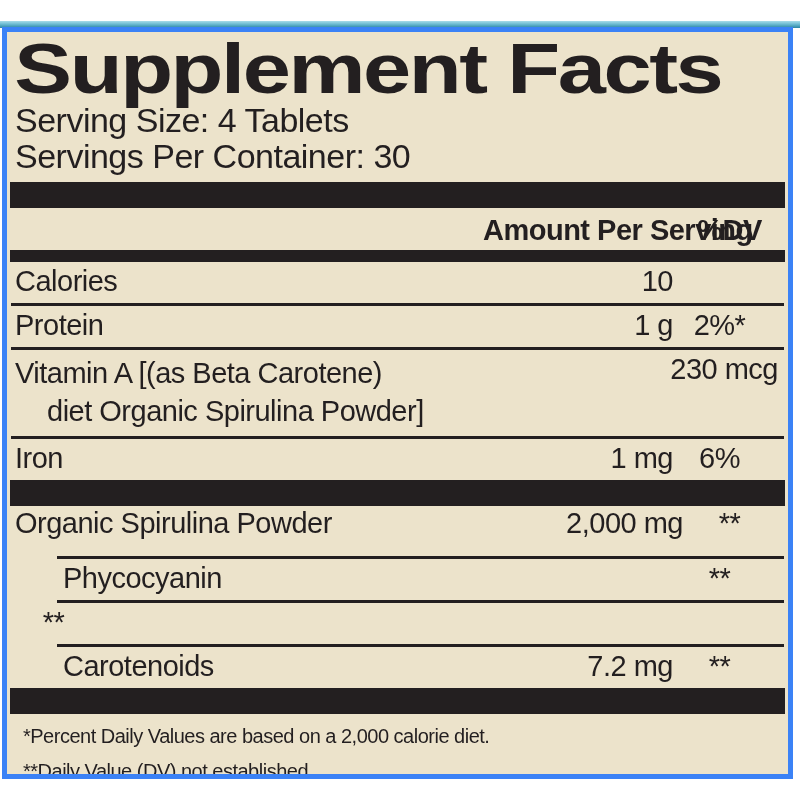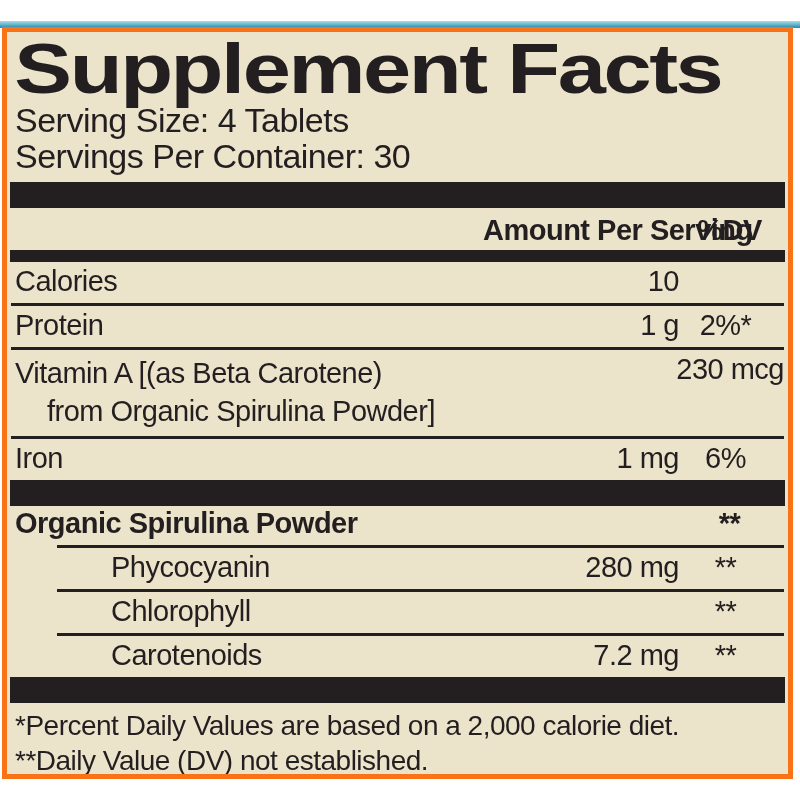--- a/index.html
+++ b/index.html
@@ -17,21 +17,21 @@
     top: 21px; left: 0;
     width: 800px; height: 7px;
     background: linear-gradient(180deg, #a7dcea 0%, #6cbbd2 45%, #2a85a4 100%);
   }
   .panel {
     position: absolute;
     top: 27px; left: 2px;
     width: 791px; height: 752px;
     box-sizing: border-box;
     background: #ece3cb;
-    border: 5px solid #f97316;
+    border: 5px solid #3b82f6;
     overflow: hidden;
   }
   .title {
     font-size: 71px;
     font-weight: bold;
     letter-spacing: -2px;
     line-height: 66px;
     white-space: nowrap;
     padding: 4px 0 0 6px;
     transform: scaleX(1.22);
@@ -59,40 +59,40 @@
     padding: 7px 0 5px 0;
     letter-spacing: -0.5px;
   }
   .hdr-spacer { flex: 1; }
   .row {
     display: flex;
     align-items: flex-start;
     font-size: 29px;
     line-height: 31px;
     letter-spacing: -0.5px;
-    padding: 4px 4px 6px 0;
+    padding: 4px 10px 6px 0;
   }
-  .row.osp { padding: 2px 0 6px 0; font-weight: bold; }
+  .row.osp { padding: 2px 0 17px 0; }
   .name { flex: 1; padding-left: 8px; }
   .name .wrap2 { padding-left: 32px; line-height: 38px; }
   .name .wrap1 { line-height: 38px; }
-  .row.sub .name { padding-left: 56px; margin-left: 48px; }
+  .row.sub .name { padding-left: 56px; }
   .amt { width: 200px; text-align: right; white-space: nowrap; }
   .dv  { width: 105px; box-sizing: border-box; padding-right: 12px; text-align: center; white-space: nowrap; }
   .sep {
     border-top: 3px solid #231f20;
     margin: 0 4px;
     height: 0;
   }
   .sep.indent { margin-left: 50px; }
   .footnote {
-    font-size: 28px;
+    font-size: 20px;
     line-height: 35px;
     letter-spacing: -0.5px;
-    padding-left: 8px;
+    padding-left: 16px;
   }
   .footnotes { padding-top: 5px; }
 </style>
 </head>
 <body>
 
 <div class="teal-strip"></div>
 
 <div class="panel">
 
@@ -123,52 +123,51 @@
     <div class="name">Protein</div>
     <div class="amt">1 g</div>
     <div class="dv">2%*</div>
   </div>
 
   <div class="sep"></div>
 
   <div class="row">
     <div class="name">
       <div class="wrap1">Vitamin A [(as Beta Carotene)</div>
-      <div class="wrap2">from Organic Spirulina Powder]</div>
+      <div class="wrap2">diet Organic Spirulina Powder]</div>
     </div>
     <div class="amt">230 mcg</div>
   </div>
 
   <div class="sep"></div>
 
   <div class="row">
     <div class="name">Iron</div>
     <div class="amt">1 mg</div>
     <div class="dv">6%</div>
   </div>
 
   <div class="bar"></div>
 
   <div class="row osp">
     <div class="name">Organic Spirulina Powder</div>
+    <div class="amt">2,000 mg</div>
     <div class="dv">**</div>
   </div>
 
   <div class="sep indent"></div>
 
   <div class="row sub">
     <div class="name">Phycocyanin</div>
-    <div class="amt">280 mg</div>
     <div class="dv">**</div>
   </div>
 
   <div class="sep indent"></div>
 
   <div class="row sub">
-    <div class="name">Chlorophyll</div>
     <div class="dv">**</div>
   </div>
 
   <div class="sep indent"></div>
 
   <div class="row sub">
     <div class="name">Carotenoids</div>
     <div class="amt">7.2 mg</div>
     <div class="dv">**</div>
   </div>

